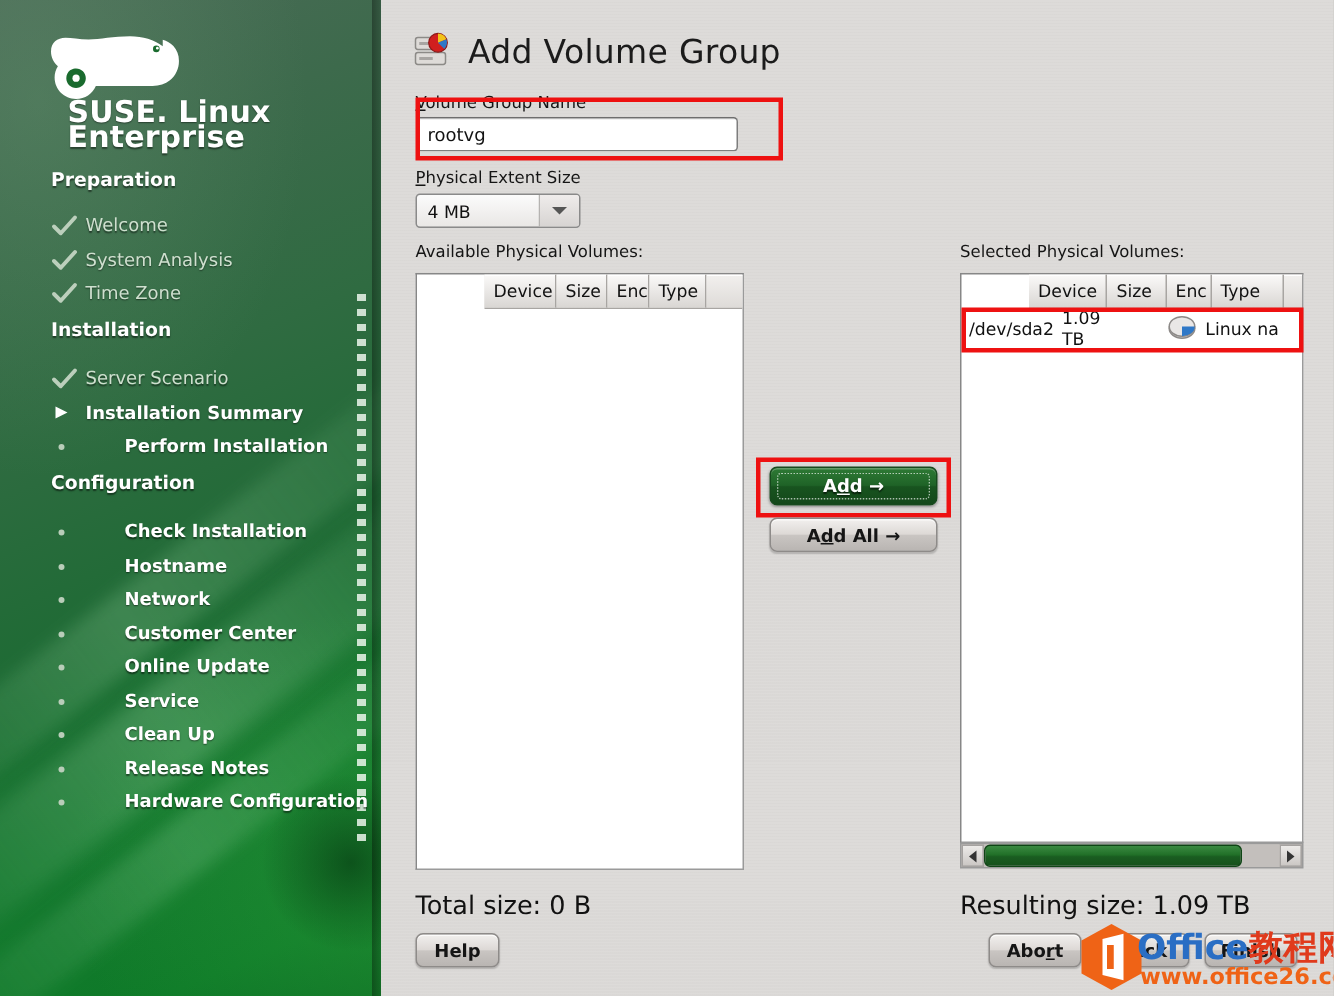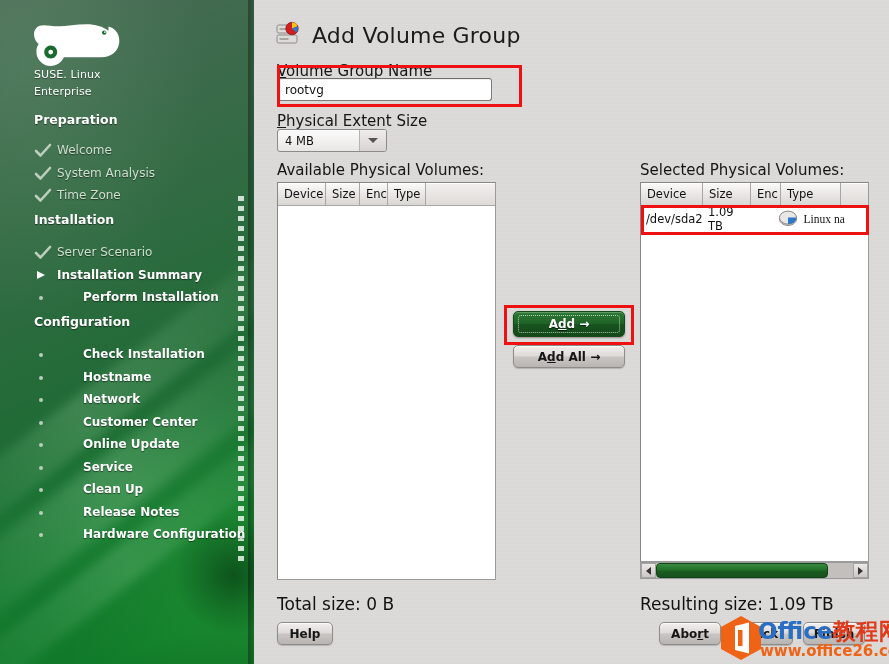--- a/index.html
+++ b/index.html
@@ -39,22 +39,22 @@
     position:absolute;right:10px;top:196px;width:6px;height:368px;
     background-image:repeating-linear-gradient(to bottom,
       rgba(235,245,235,.85) 0px, rgba(235,245,235,.85) 5px,
       rgba(235,245,235,0) 5px, rgba(235,245,235,0) 10px);
   }
   #sidebar-edge{position:absolute;left:248px;top:0;width:6px;height:664px;
     background:linear-gradient(90deg,rgba(0,0,0,.35),rgba(0,0,0,.15));}
 
   
   #logo{position:absolute;left:34px;top:18px;width:96px;height:50px;}
-  #brand{position:absolute;left:34px;top:66px;width:200px;color:#fff;
-    font-weight:normal;font-size:11px;line-height:17px;letter-spacing:.1px;
+  #brand{position:absolute;left:45px;top:66px;width:200px;color:#fff;
+    font-weight:bold;font-size:20px;line-height:17px;letter-spacing:.1px;
     text-shadow:0 1px 1px rgba(0,0,0,.45);}
 
   .grp{position:absolute;left:34px;color:#fff;font-weight:bold;font-size:12.5px;
     text-shadow:0 1px 1px rgba(0,0,0,.5);}
   .nav{position:absolute;left:34px;width:200px;height:17px;}
   .nav .mark{position:absolute;left:0;top:0;width:18px;height:15px;}
   .nav .lbl{position:absolute;left:23px;top:0;font-size:12px;line-height:15px;
     color:#dfe9df;text-shadow:0 1px 1px rgba(0,0,0,.5);white-space:nowrap;}
   .nav.done .lbl{color:#cfe0cf;}
   .nav.cur .lbl{color:#ffffff;font-weight:bold;}
@@ -68,21 +68,21 @@
   #main{position:absolute;left:254px;top:0;width:635px;height:664px;
     background:#d6d3d0;
     background-image:
       linear-gradient(rgba(255,255,255,.30),rgba(255,255,255,.30)),
       repeating-linear-gradient(0deg,rgba(0,0,0,.022) 0 1px,rgba(0,0,0,0) 1px 2px);
     background-color:#cfccc9;}
 
   #title{position:absolute;left:20px;top:18px;height:34px;display:flex;align-items:center;gap:10px;}
   #title .ttxt{font-size:22px;color:#1b1b1b;letter-spacing:.2px;}
 
-  .flabel{position:absolute;font-size:15px;color:#151515;white-space:nowrap;}
+  .flabel{position:absolute;font-size:11px;color:#151515;white-space:nowrap;}
   .flabel u{text-decoration:underline;}
 
   .textfield{position:absolute;background:#fff;border:1px solid #7d7d7d;
     border-top-color:#6e6e6e;border-left-color:#6e6e6e;border-radius:3px;
     box-shadow:inset 1px 1px 0 rgba(0,0,0,.06);
     font-size:12px;color:#111;display:flex;align-items:center;padding:0 7px;
     box-sizing:border-box;}
 
   .combo{position:absolute;height:23px;border:1px solid #8a8a8a;border-radius:3px;
     background:linear-gradient(#fbfbfb,#e9e7e5);box-sizing:border-box;
@@ -91,21 +91,21 @@
   .combo .cbtn{width:26px;height:21px;margin-right:0px;border-left:1px solid #b5b3b1;
     background:linear-gradient(#efeceb,#d7d4d2);display:flex;align-items:center;justify-content:center;
     border-radius:0 2px 2px 0;}
   .combo .cbtn i{display:block;width:0;height:0;border-left:5px solid transparent;
     border-right:5px solid transparent;border-top:5px solid #555;}
 
   
   .tablebox{position:absolute;background:#fff;border:1px solid #9a9a9a;
     border-top-color:#878787;border-left-color:#878787;box-sizing:border-box;overflow:hidden;}
   .thead{display:flex;height:22px;background:linear-gradient(#f3f1ef,#dcd9d6);
-    border-bottom:1px solid #a8a5a2;}
+    border-bottom:1px solid #a8a5a2;margin-left:45px;}
   .th{font-size:11.5px;color:#111;display:flex;align-items:center;padding:0 6px;
     border-right:1px solid #a8a5a2;background:linear-gradient(#fbfaf9,#d9d6d3);
     box-shadow:inset 0 1px 0 #fff;box-sizing:border-box;}
   .th.last{border-right:none;flex:1;background:linear-gradient(#f2f0ee,#dedbd8);}
   .trow{display:flex;height:25px;align-items:center;font-size:11.5px;color:#111;}
   .td{display:flex;align-items:center;box-sizing:border-box;padding:0 5px;height:100%;}
 
   
   .btn{position:absolute;box-sizing:border-box;border:1px solid #8e8b89;border-radius:5px;
     background:linear-gradient(#f2f0ee 0%,#ddd9d6 48%,#c9c5c2 52%,#b9b5b2 100%);
@@ -333,21 +333,21 @@
           <span class="th" style="width: 48px;">Size</span>
           <span class="th" style="width: 30px;">Enc</span>
           <span class="th" style="width: 60px;">Type</span>
           <span class="th last"></span>
         </div>
       <div id="sel-body">
           <div class="trow">
             <span class="td" style="width: 62px;">/dev/sda2</span>
             <span class="td" style="width: 48px;">1.09 TB</span>
             <span class="td" style="width: 30px;"></span>
-            <span class="td" style="width: 110px; font-family: Liberation Serif, serif;">
+            <span class="td" style="width: 110px;">
               <span style="display:inline-block;width:20px;height:18px;margin-right:6px;vertical-align:middle;"><svg width="20" height="18" viewBox="0 0 20 18">
                   <ellipse cx="10" cy="9" rx="8.5" ry="6.5" fill="#cfcccb" stroke="#8d8a88" stroke-width="1"></ellipse>
                   <ellipse cx="10" cy="7.6" rx="8.5" ry="6.5" fill="#e9e7e6" stroke="#8d8a88" stroke-width="1"></ellipse>
                   <path d="M10 7.6 L18.5 7.6 A8.5 6.5 0 0 1 10 14.1 Z" fill="#2f78c7"></path>
                 </svg></span>
               <span>Linux na</span>
             </span>
           </div>
         </div>
     </div>

